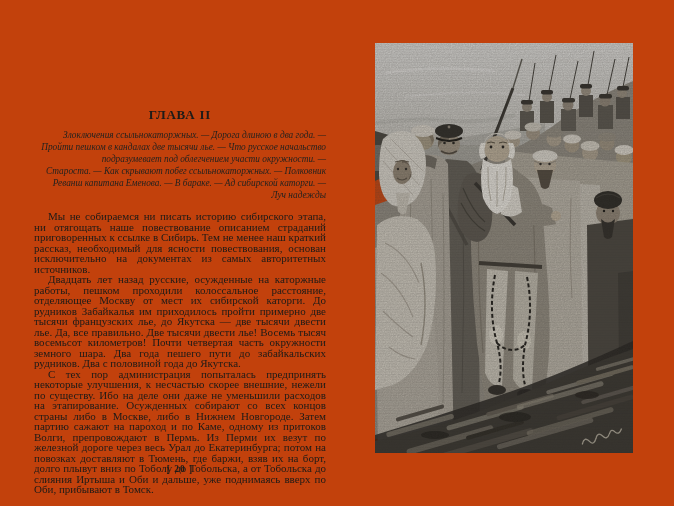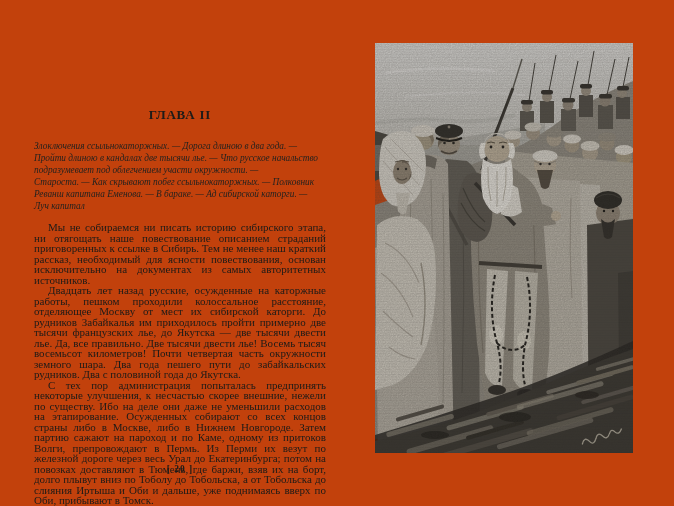--- a/index.html
+++ b/index.html
@@ -9,21 +9,21 @@
   }
   .spread{position:relative;width:674px;height:506px;background:#c2410c;padding-left:17px;}
   .page{position:absolute;top:0;height:506px;}
   .page-left{left:34px;width:292px;}
   .page-right{left:375px;width:258px;}
   .chapter-heading{
     margin:107px 0 0 0;text-align:center;
     font-size:13px;font-weight:bold;letter-spacing:0.8px;
   }
   .summary{
-    margin-top:18px;font-style:italic;text-align:left;
+    margin-top:7px;font-style:italic;text-align:right;
     font-size:9.3px;line-height:11.9px;color:#24221f;
   }
   .bodytext{
     margin-top:10px;font-size:11px;line-height:10.5px;
     text-align:justify;
   }
   .bodytext p{margin:0;text-indent:14px;}
   .folio{
     position:absolute;left:0;top:464px;width:100%;text-align:center;
     font-size:9.5px;font-weight:bold;letter-spacing:1px;
@@ -33,25 +33,25 @@
 </style>
 </head>
 <body>
 
 <div class="spread">
 
   <section class="page page-left">
     <h2 class="chapter-heading">ГЛАВА II</h2>
     <div class="summary">
       <div>Злоключения ссыльнокаторжных. — Дорога длиною в два года. —</div>
-      <div>Пройти длиною в кандалах две тысячи лье. — Что русское начальство</div>
+      <div>Пройти пешком в кандалах две тысячи лье. — Что русское начальство</div>
       <div>подразумевает под облегчением участи окружности. —</div>
       <div>Староста. — Как скрывают побег ссыльнокаторжных. — Полковник</div>
       <div>Реванш капитана Еменова. — В бараке. — Ад сибирской каторги. —</div>
-      <div>Луч капитал</div>
+      <div>Луч надежды</div>
     </div>
     <div class="bodytext">
       <p>Мы не собираемся ни писать историю сибирского этапа, ни отягощать наше повествование описанием страданий приговоренных к ссылке в Сибирь. Тем не менее наш краткий рассказ, необходимый для ясности повествования, основан исключительно на документах из самых авторитетных источников.</p>
       <p>Двадцать лет назад русские, осужденные на каторжные работы, пешком проходили колоссальное расстояние, отделяющее Москву от мест их сибирской каторги. До рудников Забайкалья им приходилось пройти примерно две тысячи французских лье, до Якутска — две тысячи двести лье. Да, все правильно. Две тысячи двести лье! Восемь тысяч восемьсот километров! Почти четвертая часть окружности земного шара. Два года пешего пути до забайкальских рудников. Два с половиной года до Якутска.</p>
       <p>С тех пор администрация попыталась предпринять некоторые улучшения, к несчастью скорее внешние, нежели по существу. Ибо на деле они даже не уменьшили расходов на этапирование. Осужденных собирают со всех концов страны либо в Москве, либо в Нижнем Новгороде. Затем партию сажают на пароход и по Каме, одному из притоков Волги, препровождают в Пермь. Из Перми их везут по железной дороге через весь Урал до Екатеринбурга; потом на повозках доставляют в Тюмень, где баржи, взяв их на борт, долго плывут вниз по Тоболу до Тобольска, а от Тобольска до слияния Иртыша и Оби и дальше, уже поднимаясь вверх по Оби, прибывают в Томск.</p>
     </div>
     <div class="folio">[ 20 ]</div>
   </section>
 
   <section class="page page-right">

